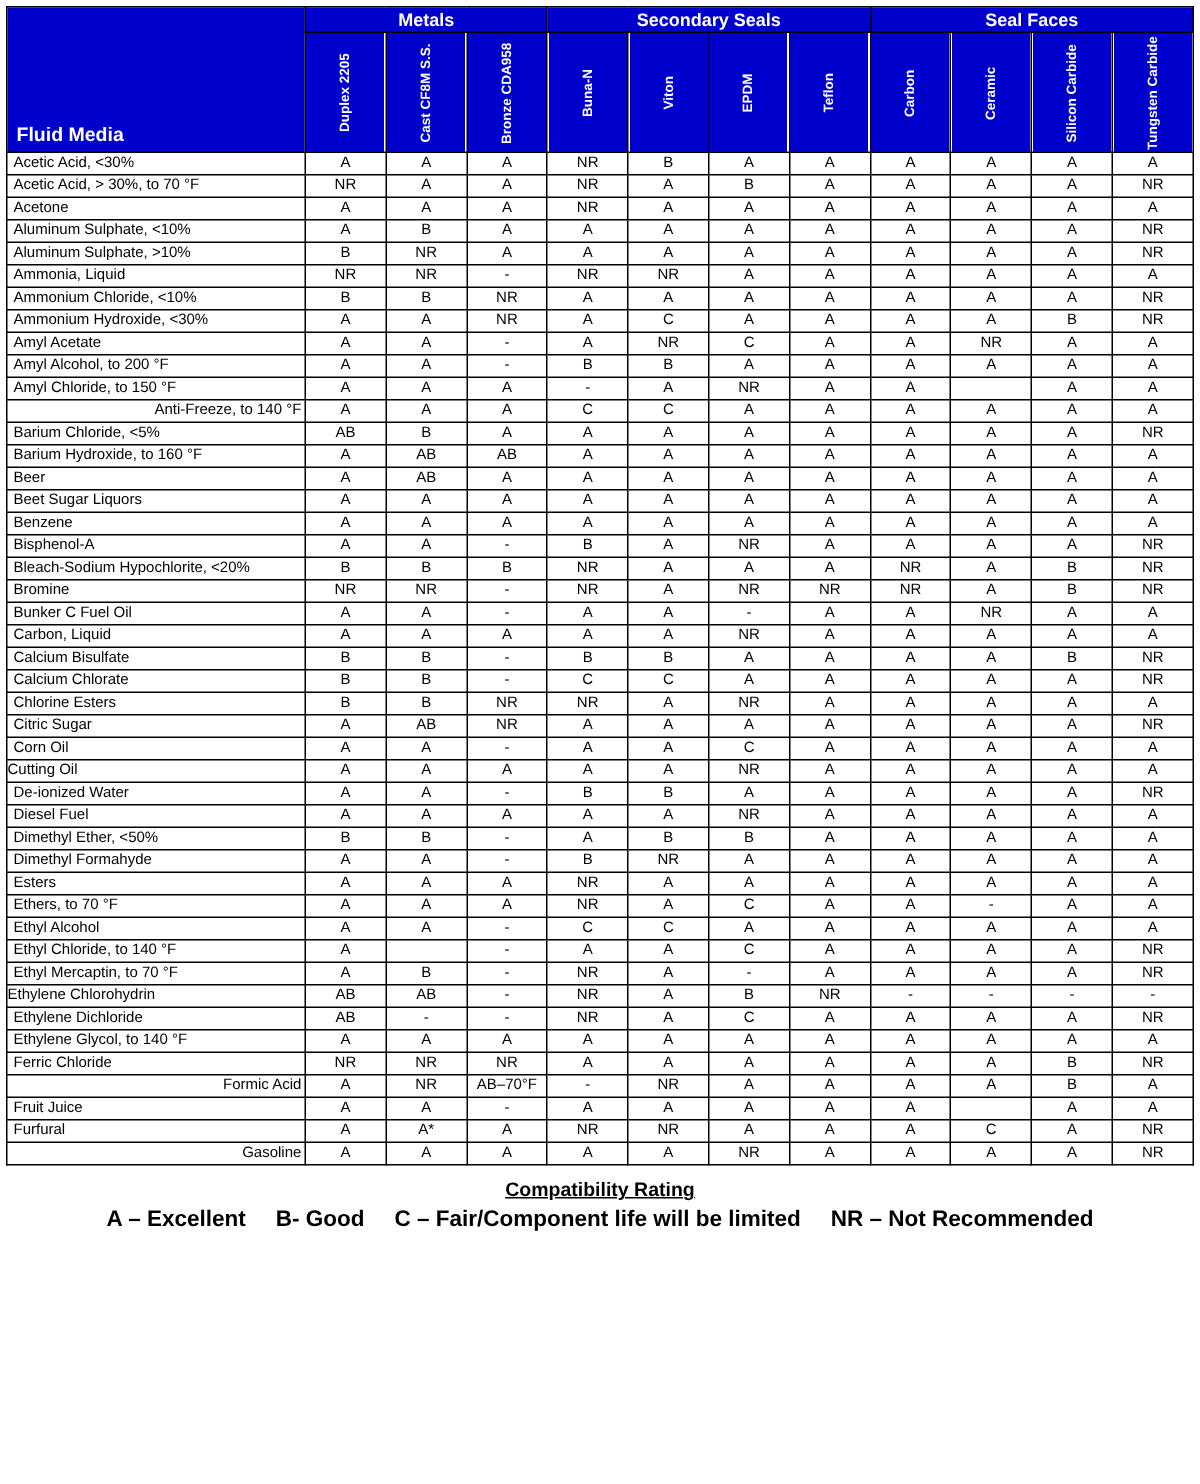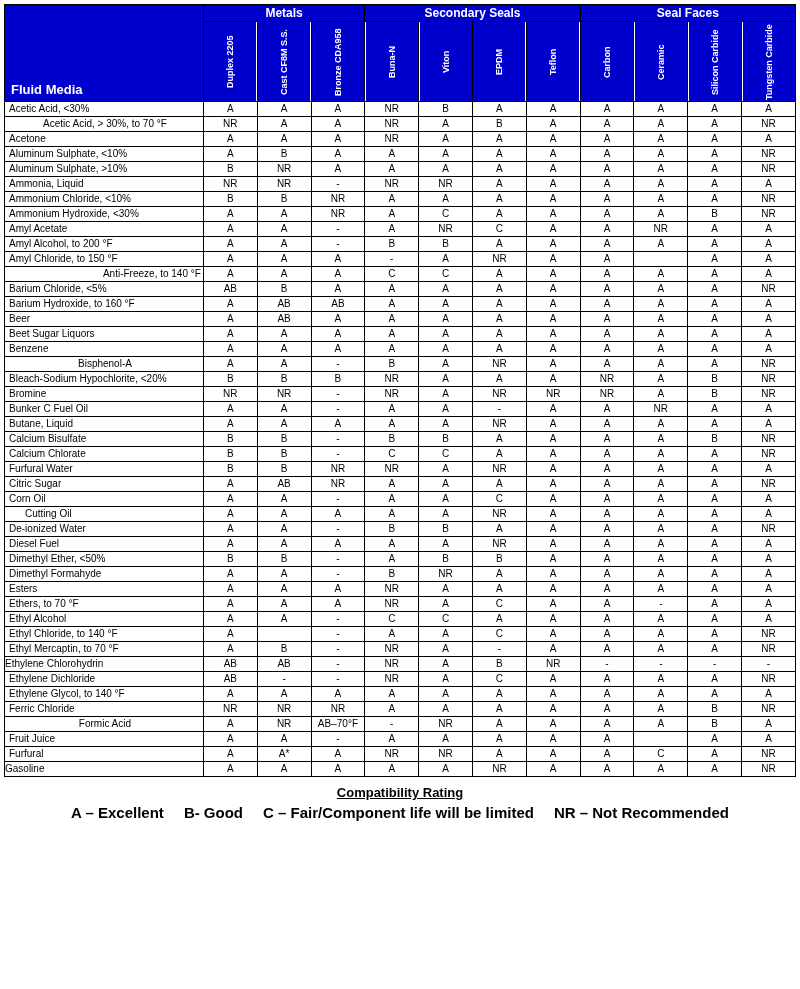--- a/index.html
+++ b/index.html
@@ -131,21 +131,21 @@
           <td>NR</td>
           <td>B</td>
           <td>A</td>
           <td>A</td>
           <td>A</td>
           <td>A</td>
           <td>A</td>
           <td>A</td>
         </tr>
         <tr style="background-color: rgb(248, 248, 248);">
-          <td class="row-fluid" style="text-align: center; padding-left: 4px; font-weight: normal; margin-top: 18px;">Acetic Acid, &gt; 30%, to 70 °F</td>
+          <td class="row-fluid" style="text-align: left; padding-left: 4px; font-weight: normal; margin-top: 18px;">Acetic Acid, &gt; 30%, to 70 °F</td>
           <td>NR</td>
           <td>A</td>
           <td>A</td>
           <td>NR</td>
           <td>A</td>
           <td>B</td>
           <td>A</td>
           <td>A</td>
           <td>A</td>
           <td>A</td>
@@ -355,21 +355,21 @@
           <td>A</td>
           <td>A</td>
           <td>A</td>
           <td>A</td>
           <td>A</td>
           <td>A</td>
           <td>A</td>
           <td>A</td>
         </tr>
         <tr style="background-color: rgb(248, 248, 248);">
-          <td class="row-fluid" style="text-align: center; padding-left: 4px; font-weight: normal;">Bisphenol-A</td>
+          <td class="row-fluid" style="text-align: left; padding-left: 4px; font-weight: normal;">Bisphenol-A</td>
           <td>A</td>
           <td>A</td>
           <td>-</td>
           <td>B</td>
           <td>A</td>
           <td>NR</td>
           <td>A</td>
           <td>A</td>
           <td>A</td>
           <td>A</td>
@@ -411,21 +411,21 @@
           <td>A</td>
           <td>A</td>
           <td>-</td>
           <td>A</td>
           <td>A</td>
           <td>NR</td>
           <td>A</td>
           <td>A</td>
         </tr>
         <tr style="background-color: rgb(248, 248, 248);">
-          <td class="row-fluid" style="text-align: left; padding-left: 4px; font-weight: normal;">Butane, Liquid</td>
+          <td class="row-fluid" style="text-align: left; padding-left: 4px; font-weight: normal;">Carbon, Liquid</td>
           <td>A</td>
           <td>A</td>
           <td>A</td>
           <td>A</td>
           <td>A</td>
           <td>NR</td>
           <td>A</td>
           <td>A</td>
           <td>A</td>
           <td>A</td>
@@ -453,21 +453,21 @@
           <td>C</td>
           <td>C</td>
           <td>A</td>
           <td>A</td>
           <td>A</td>
           <td>A</td>
           <td>A</td>
           <td>NR</td>
         </tr>
         <tr style="background-color: rgb(255, 255, 255);">
-          <td class="row-fluid" style="text-align: left; padding-left: 4px; font-weight: normal;">Furfural Water</td>
+          <td class="row-fluid" style="text-align: left; padding-left: 4px; font-weight: normal;">Chlorine Esters</td>
           <td>B</td>
           <td>B</td>
           <td>NR</td>
           <td>NR</td>
           <td>A</td>
           <td>NR</td>
           <td>A</td>
           <td>A</td>
           <td>A</td>
           <td>A</td>
@@ -495,21 +495,21 @@
           <td>A</td>
           <td>A</td>
           <td>C</td>
           <td>A</td>
           <td>A</td>
           <td>A</td>
           <td>A</td>
           <td>A</td>
         </tr>
         <tr style="background-color: rgb(248, 248, 248);">
-          <td class="row-fluid" style="text-align: left; padding-left: 20px; font-weight: normal;">Cutting Oil</td>
+          <td class="row-fluid" style="text-align: left; padding-left: 0; font-weight: normal;">Cutting Oil</td>
           <td>A</td>
           <td>A</td>
           <td>A</td>
           <td>A</td>
           <td>A</td>
           <td>NR</td>
           <td>A</td>
           <td>A</td>
           <td>A</td>
           <td>A</td>
@@ -691,21 +691,21 @@
           <td>A</td>
           <td>A</td>
           <td>A</td>
           <td>A</td>
           <td>A</td>
           <td>A</td>
           <td>B</td>
           <td>NR</td>
         </tr>
         <tr style="background-color: rgb(248, 248, 248);">
-          <td class="row-fluid" style="text-align: center; padding-left: 4px; font-weight: normal; margin-top: 16px;">Formic Acid</td>
+          <td class="row-fluid" style="text-align: right; padding-left: 4px; font-weight: normal; margin-top: 16px;">Formic Acid</td>
           <td>A</td>
           <td>NR</td>
           <td>AB–70°F</td>
           <td>-</td>
           <td>NR</td>
           <td>A</td>
           <td>A</td>
           <td>A</td>
           <td>A</td>
           <td>B</td>
@@ -733,21 +733,21 @@
           <td>NR</td>
           <td>NR</td>
           <td>A</td>
           <td>A</td>
           <td>A</td>
           <td>C</td>
           <td>A</td>
           <td>NR</td>
         </tr>
         <tr style="background-color: rgb(255, 255, 255);">
-          <td class="row-fluid" style="text-align: left; padding-left: 0; font-weight: normal; margin-top: 17px;">Gasoline</td>
+          <td class="row-fluid" style="text-align: right; padding-left: 20px; font-weight: normal; margin-top: 17px;">Gasoline</td>
           <td>A</td>
           <td>A</td>
           <td>A</td>
           <td>A</td>
           <td>A</td>
           <td>NR</td>
           <td>A</td>
           <td>A</td>
           <td>A</td>
           <td>A</td>

